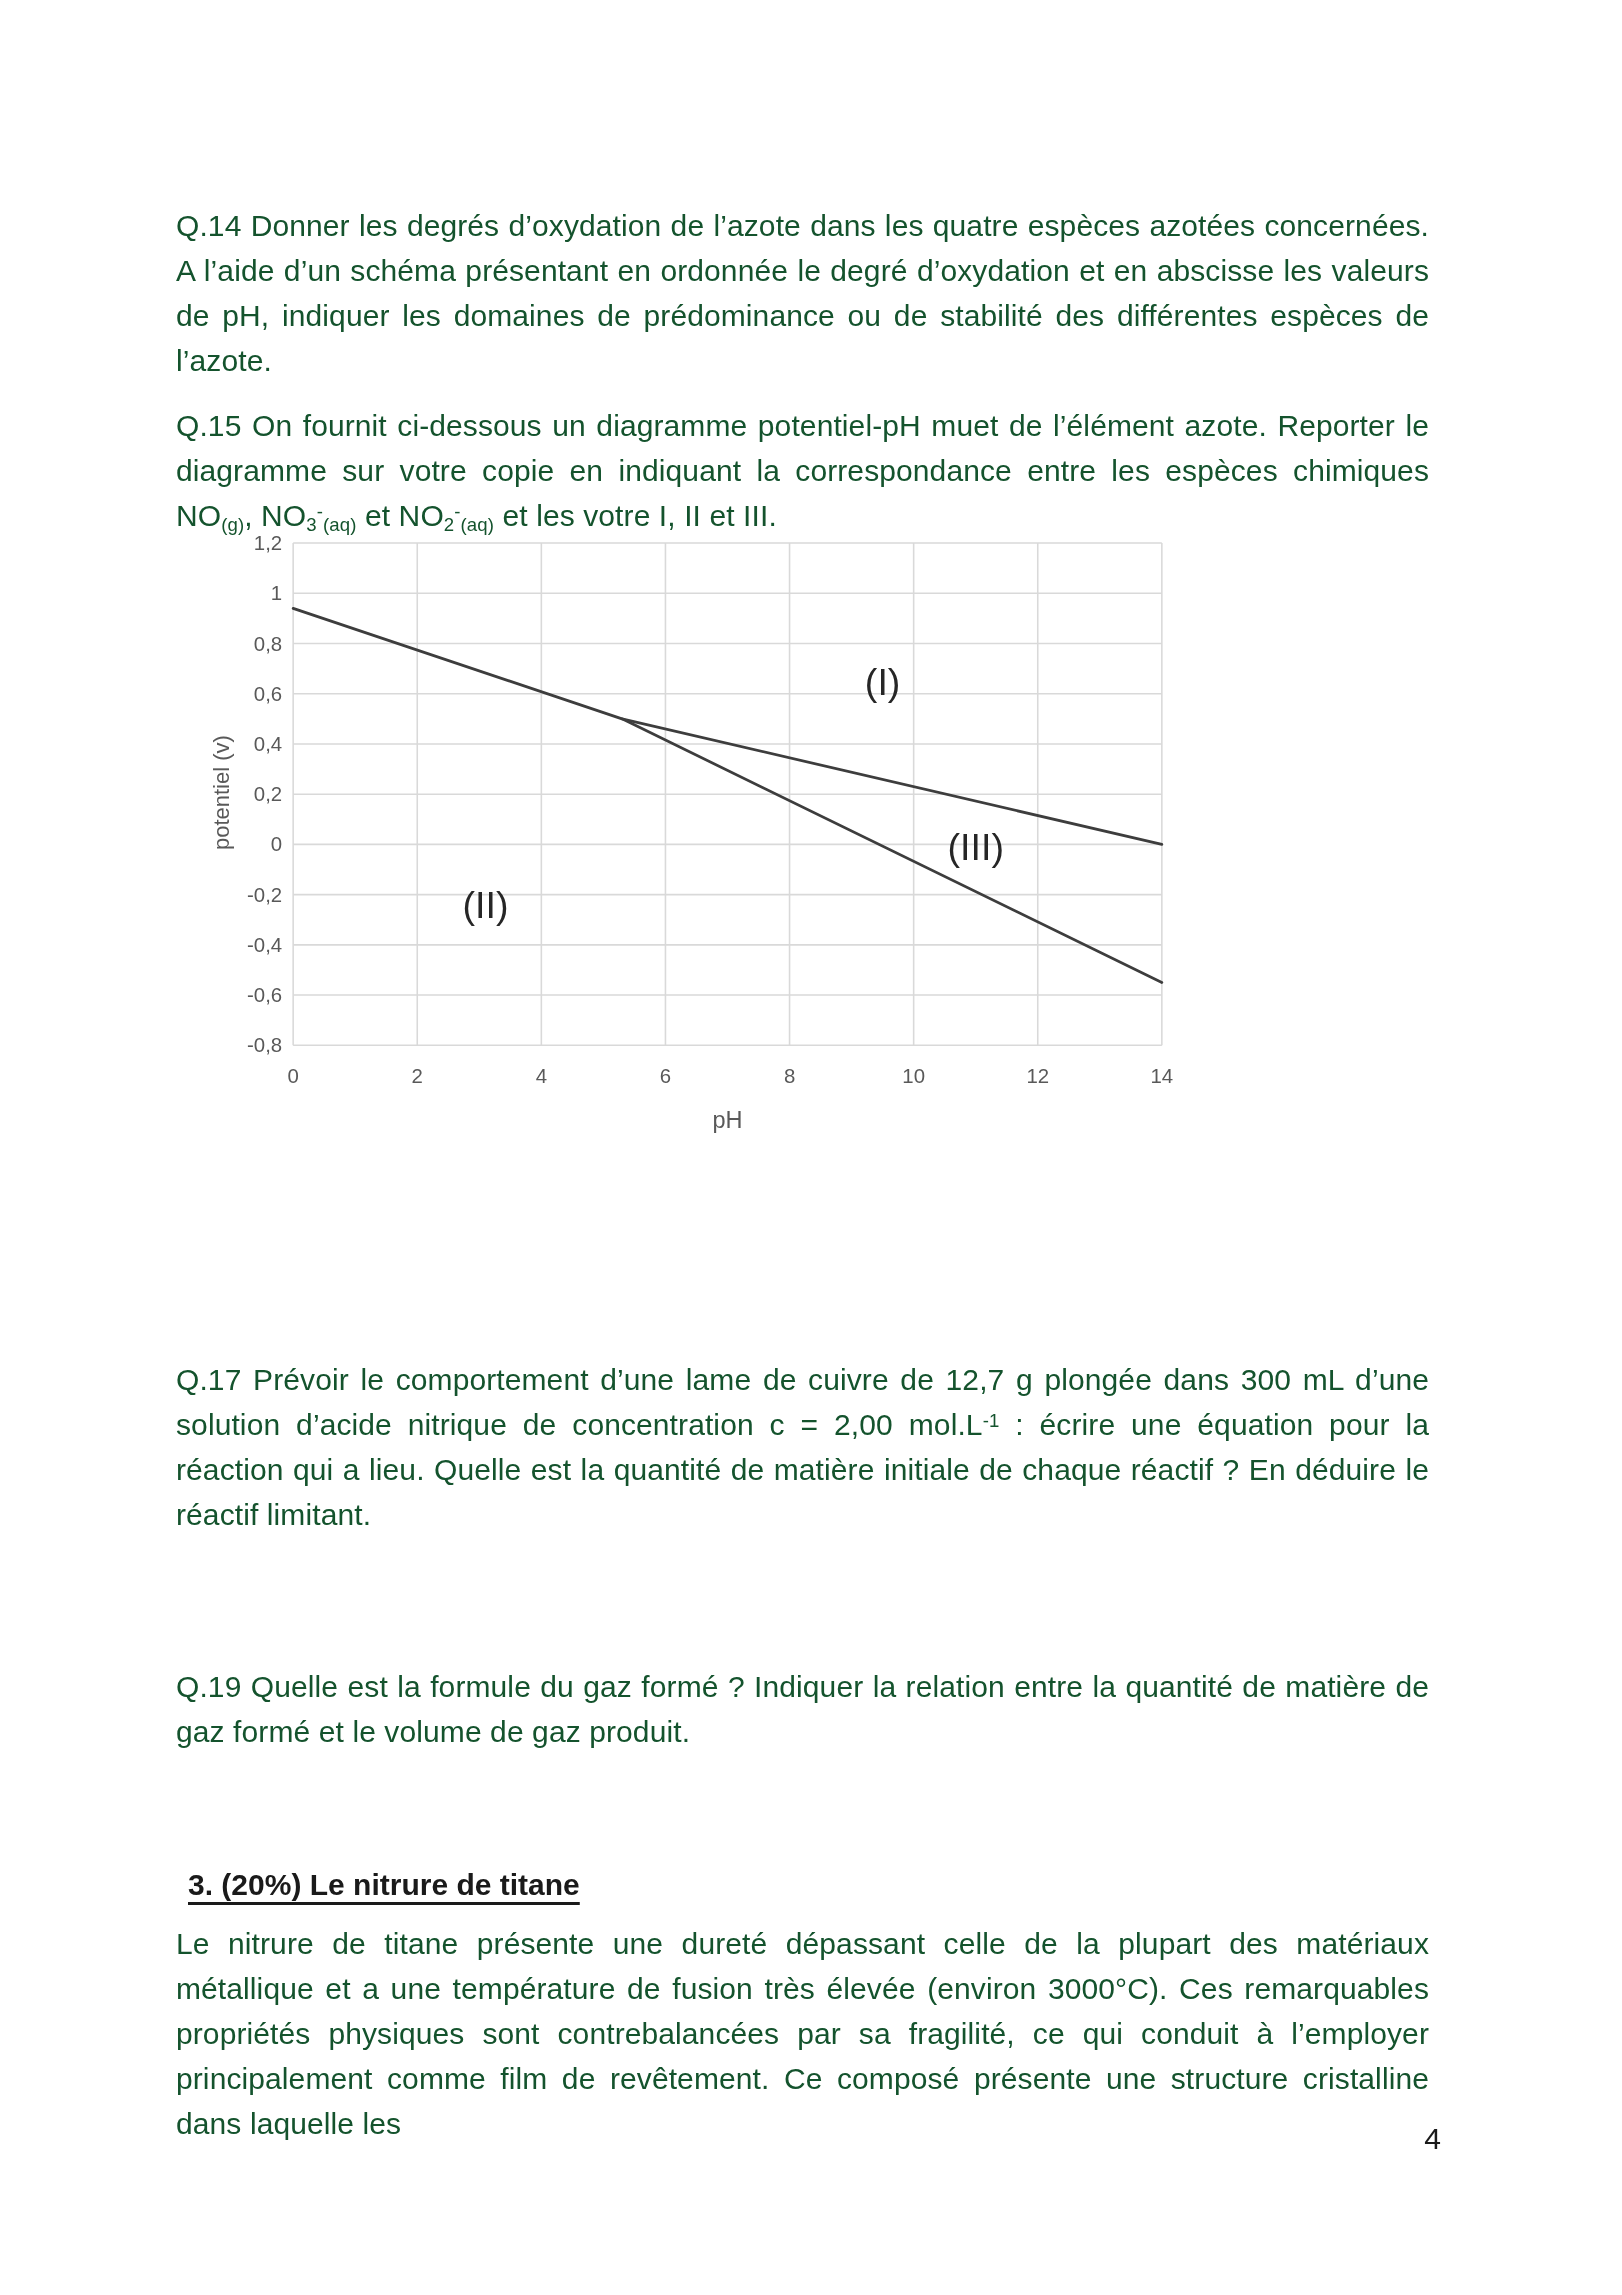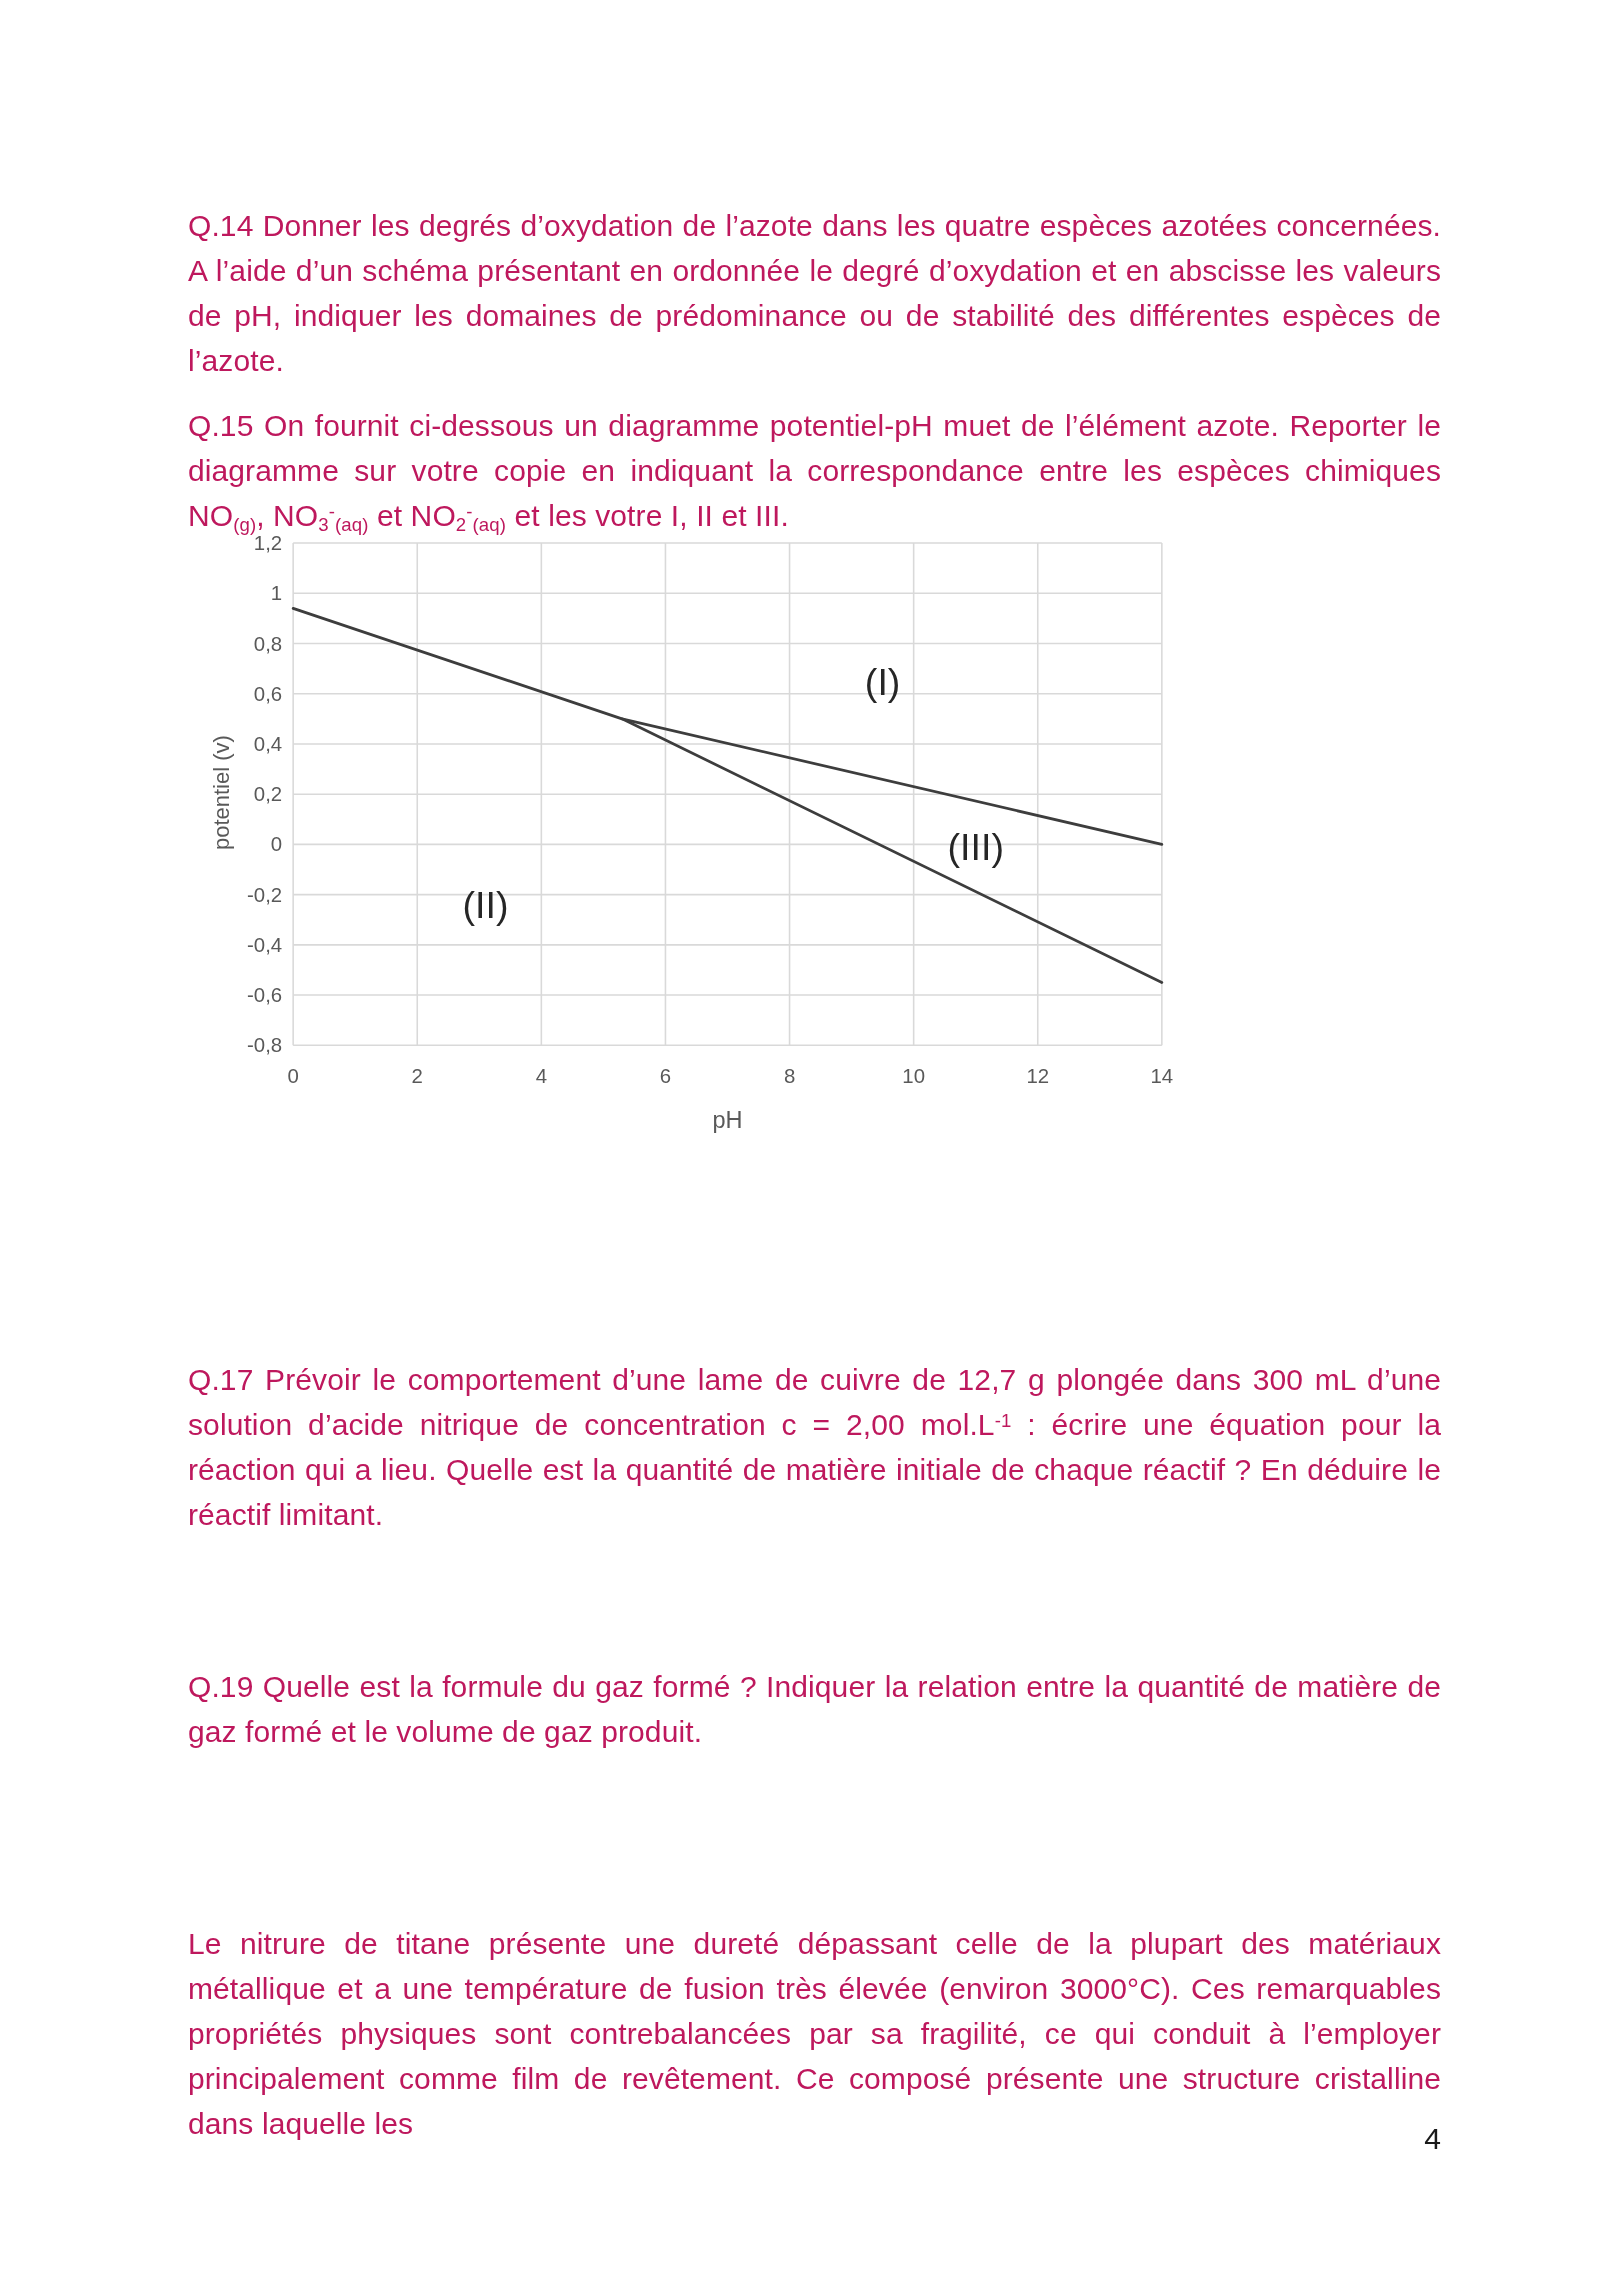--- a/index.html
+++ b/index.html
@@ -6,24 +6,24 @@
   .page{
     position:relative;
     width:1623px;height:2295px;
     background:#ffffff;
     font-family:"Liberation Sans","DejaVu Sans",sans-serif;
     color:#1a1a1a;
     overflow:hidden;
   }
   .para{
     position:absolute;
-    left:188px;width:1253px;
+    left:176px;width:1253px;
     font-size:30px;line-height:45px;
     text-align:justify;
-    color:#be185d;
+    color:#14532d;
     letter-spacing:0.1px;
   }
   .para sub{font-size:62%;vertical-align:baseline;position:relative;top:0.28em;line-height:0;}
   .para sup{font-size:62%;vertical-align:baseline;position:relative;top:-0.45em;line-height:0;}
   .heading{
     position:absolute;left:188px;width:1253px;
     font-size:30px;line-height:45px;font-weight:bold;
     text-decoration:underline;
     text-decoration-thickness:2.7px;
     text-underline-offset:7px;
@@ -98,19 +98,20 @@
       </svg>
   </div>
 
 
   <p class="para" style="top:1327px;"><span>Q.17 Prévoir le comportement d’une lame de cuivre de 12,7 g plongée dans 300 mL d’une solution d’acide nitrique de concentration c = 2,00 mol.L</span><sup>-1</sup><span> : écrire une équation pour la réaction qui a lieu. Quelle est la quantité de matière initiale de chaque réactif ?  En déduire le réactif limitant.</span></p>
 
 
   <p class="para" style="top:1634px;">Q.19 Quelle est la formule du gaz formé ? Indiquer la relation entre la quantité de matière de gaz formé et le volume de gaz produit.</p>
 
 
+  <h3 class="heading" style="top:1832px;">3. (20%) Le nitrure de titane</h3>
 
   <p class="para" style="top:1891px;">Le nitrure de titane présente une dureté dépassant celle de la plupart des matériaux métallique et a une température de fusion très élevée (environ 3000°C). Ces remarquables propriétés physiques sont contrebalancées par sa fragilité, ce qui conduit à l’employer principalement comme film de revêtement. Ce composé présente une structure cristalline dans laquelle les</p>
 
   <div class="page-number">4</div>
 
 </div>
 
 
 </body></html>

